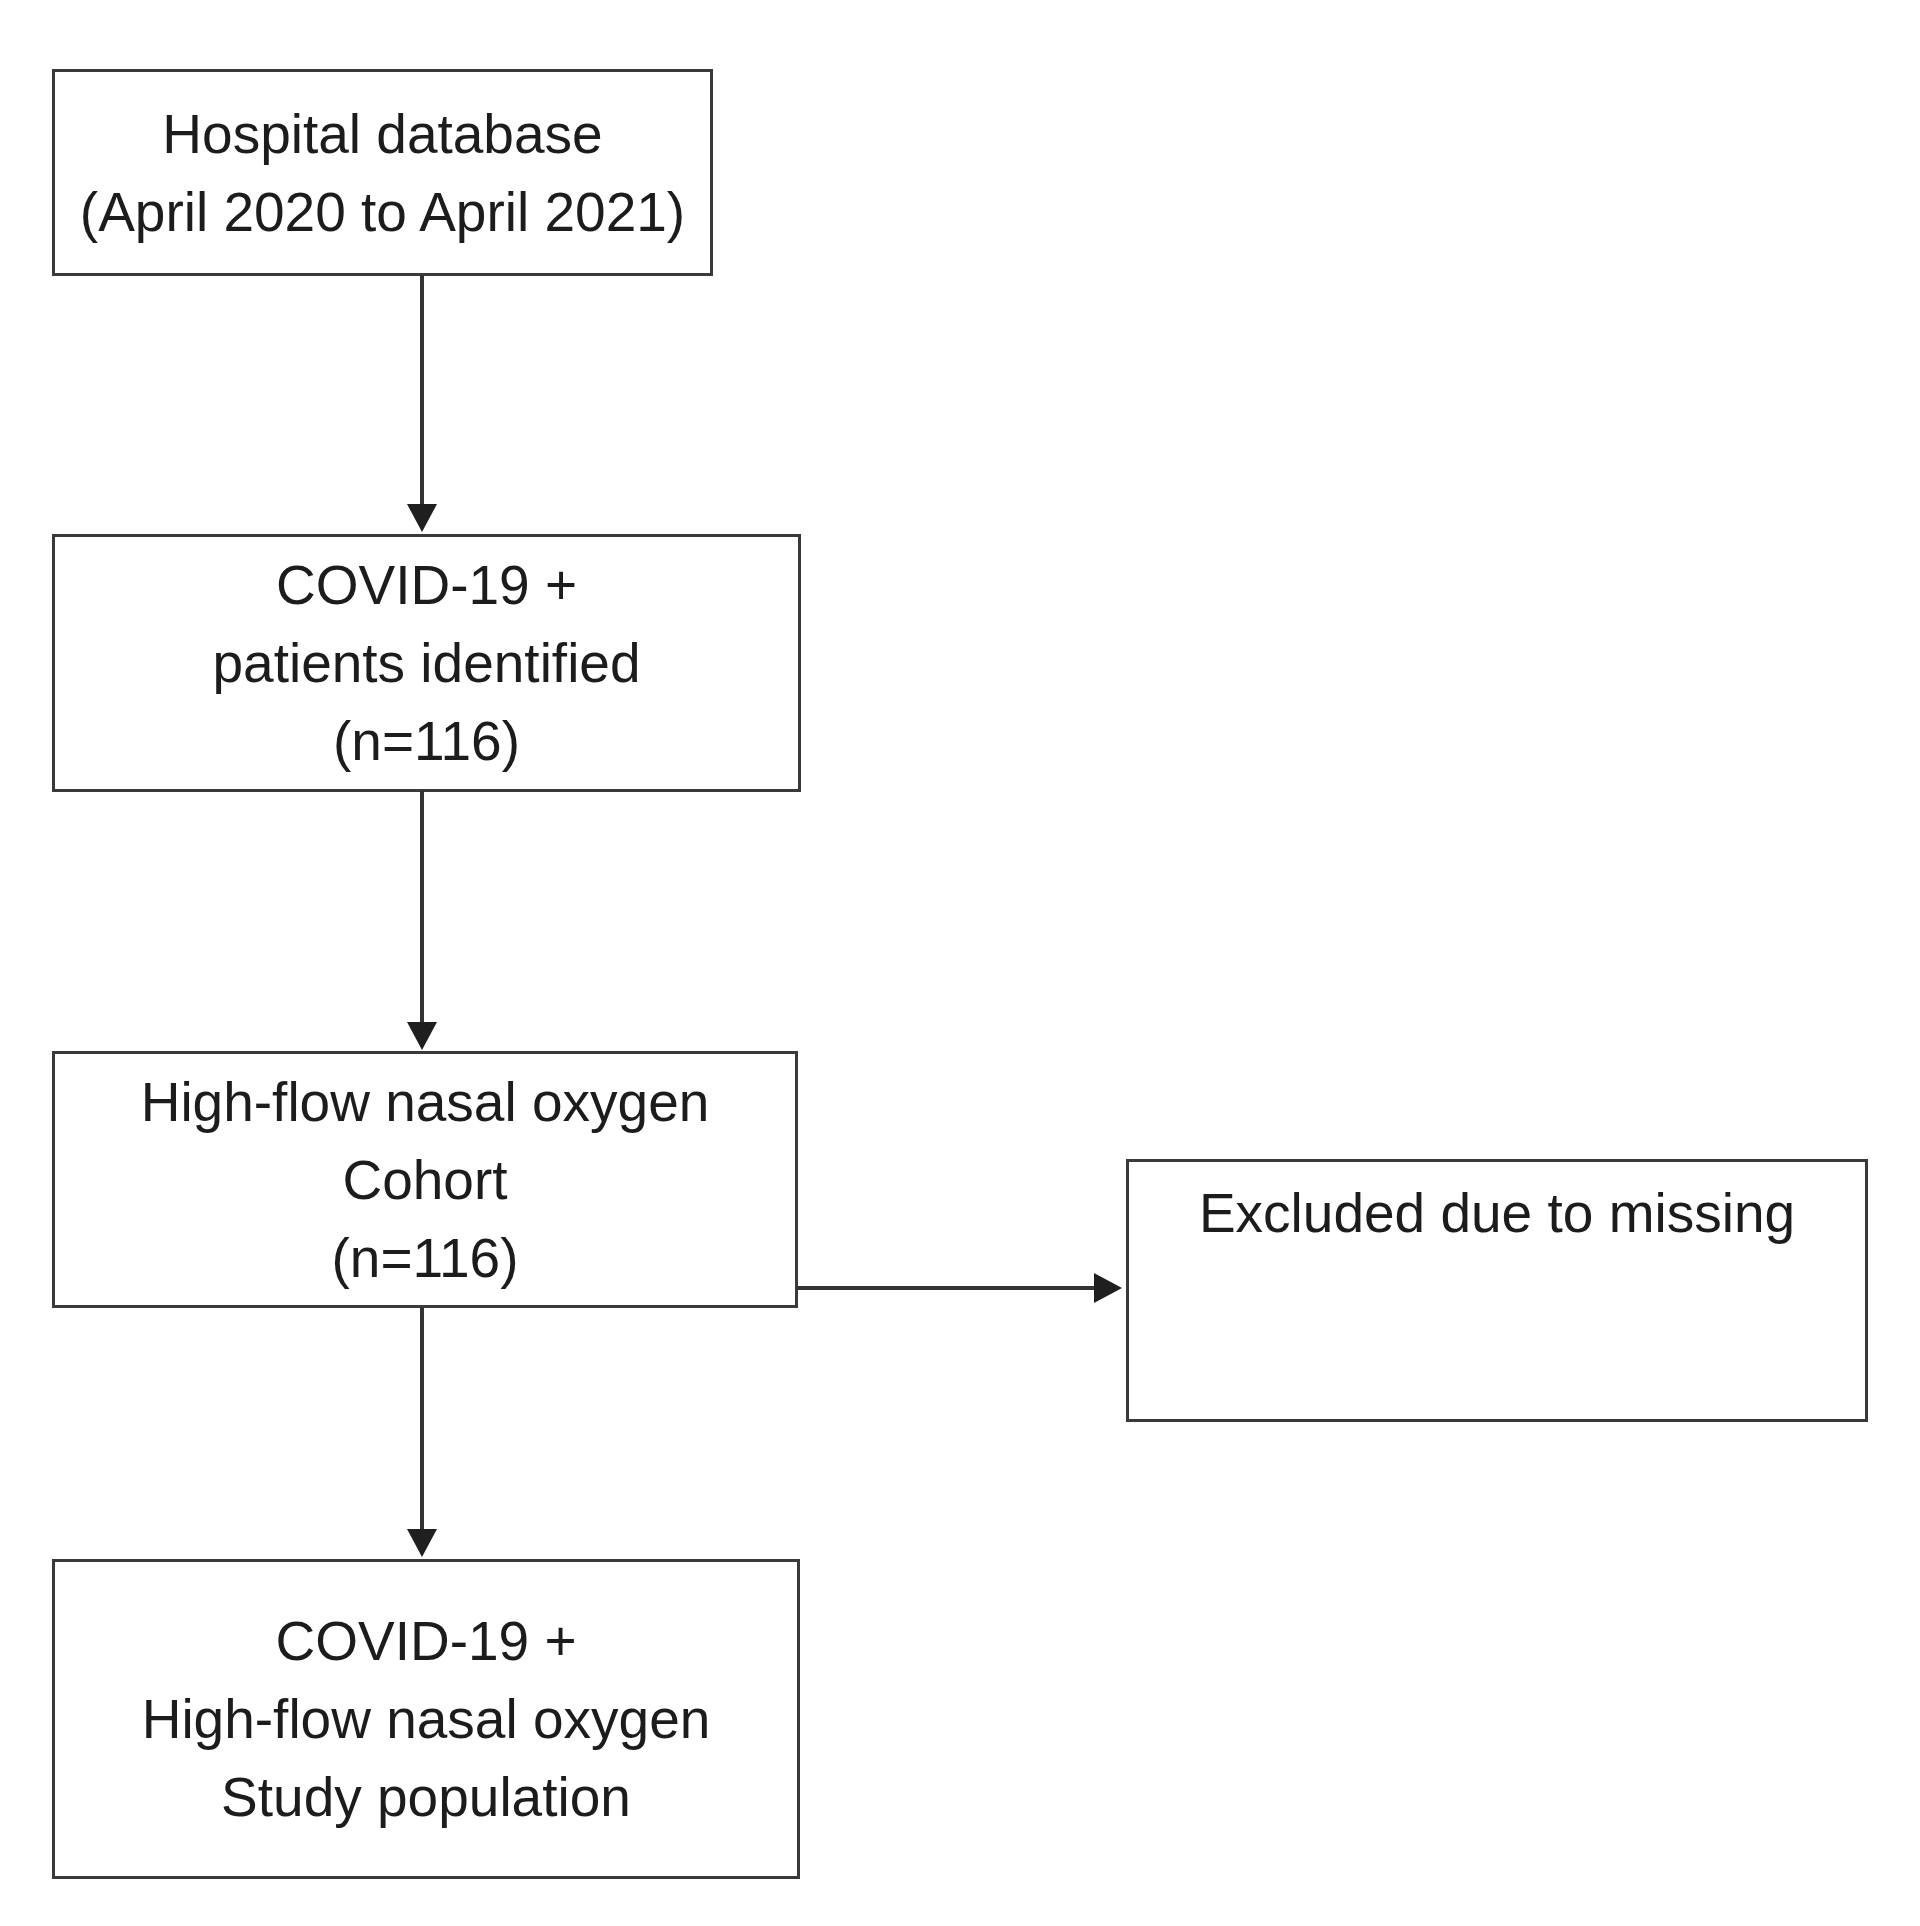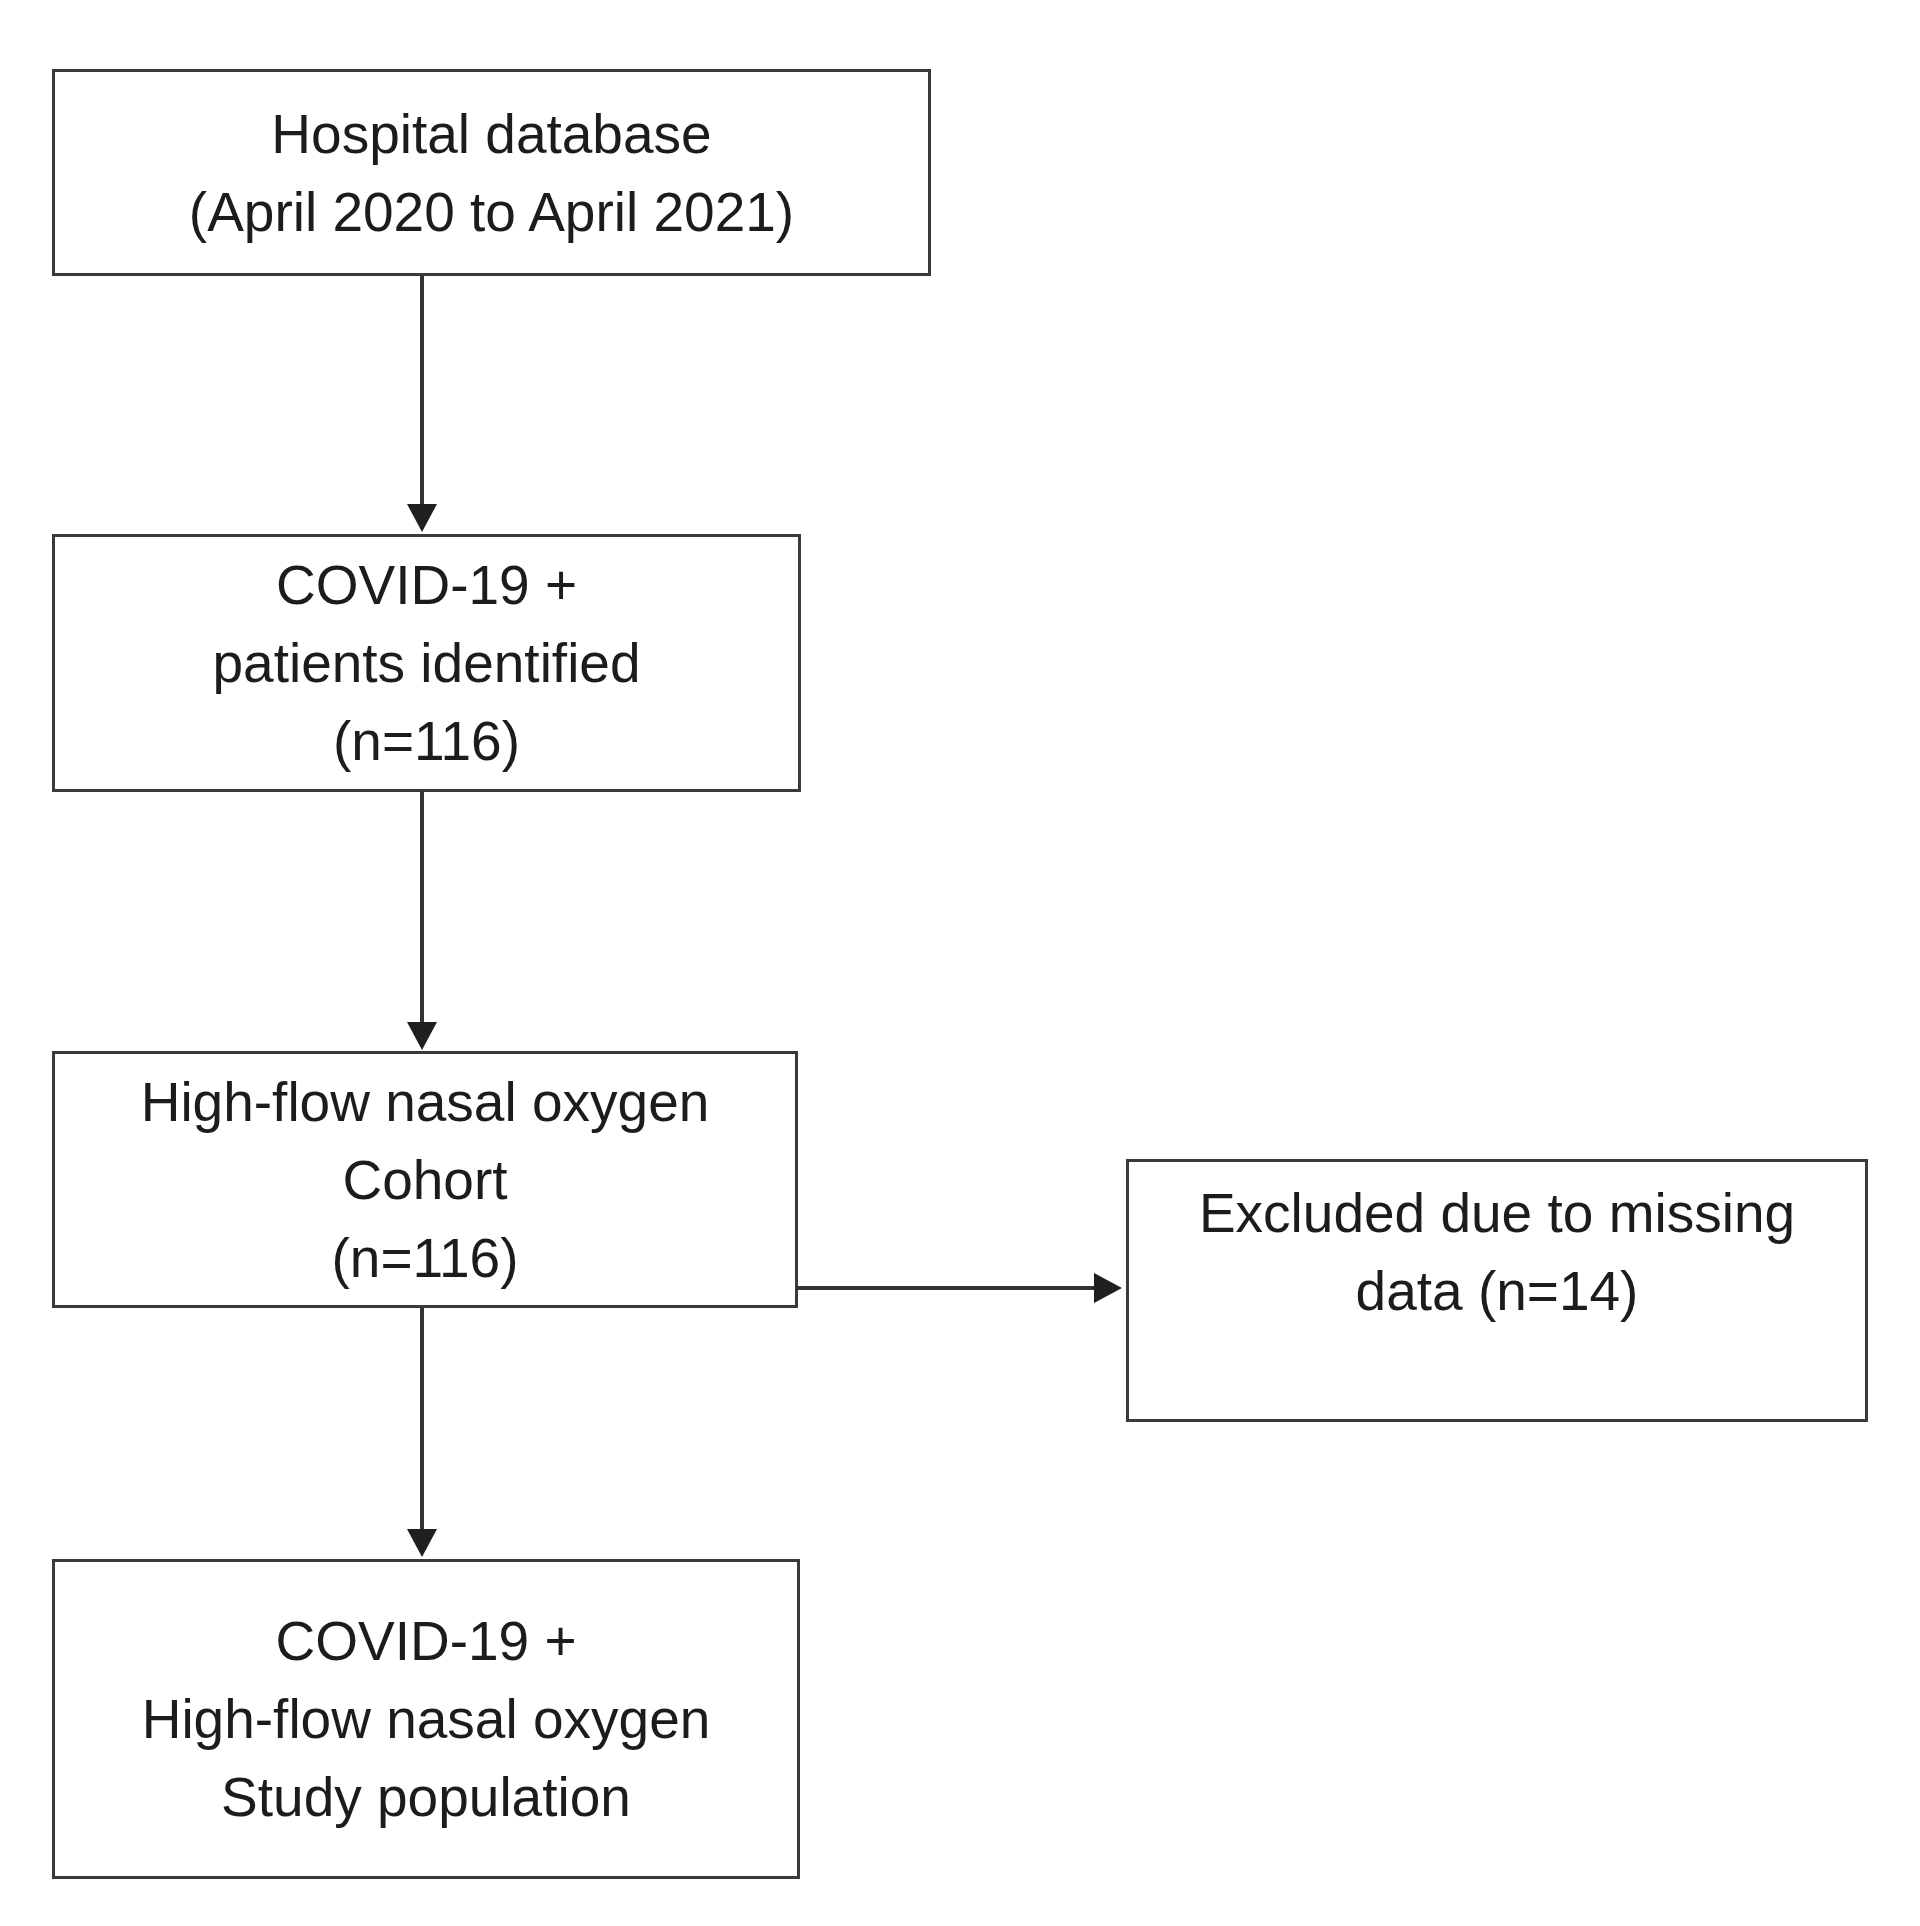--- a/index.html
+++ b/index.html
@@ -25,21 +25,21 @@
     justify-content: center;
     align-items: center;
     text-align: center;
     font-size: 55px;
     line-height: 78px;
   }
   .box .line {
     display: block;
     white-space: nowrap;
   }
-  #box-hospital   { left: 52px;   top: 69px;   width: 879px; height: 207px; }
+  #box-hospital   { left: 52px;   top: 69px;   width: 661px; height: 207px; }
   #box-covid      { left: 52px;   top: 534px;  width: 749px; height: 258px; }
   #box-cohort     { left: 52px;   top: 1051px; width: 746px; height: 257px; }
   #box-excluded   { left: 1126px; top: 1159px; width: 742px; height: 263px;
                     justify-content: flex-start; padding-top: 12px; }
   #box-study      { left: 52px;   top: 1559px; width: 748px; height: 320px; }
 
   .shaft-v {
     position: absolute;
     width: 3.5px;
     background: #333333;
@@ -98,21 +98,20 @@
     <div class="line">High-flow nasal oxygen</div>
     <div class="line">Cohort</div>
     <div class="line">(n=116)</div>
   </div>
 
   <div class="shaft-h" id="shaft-4"></div>
   <div class="head-right" id="head-4"></div>
 
   <div class="box" id="box-excluded">
     <div class="line">Excluded due to missing</div>
-    <div class="line">data (n=14)</div>
   </div>
 
   <div class="shaft-v" id="shaft-3"></div>
   <div class="head-down" id="head-3"></div>
 
   <div class="box" id="box-study">
     <div class="line">COVID-19 +</div>
     <div class="line">High-flow nasal oxygen</div>
     <div class="line">Study population</div>
   </div>

